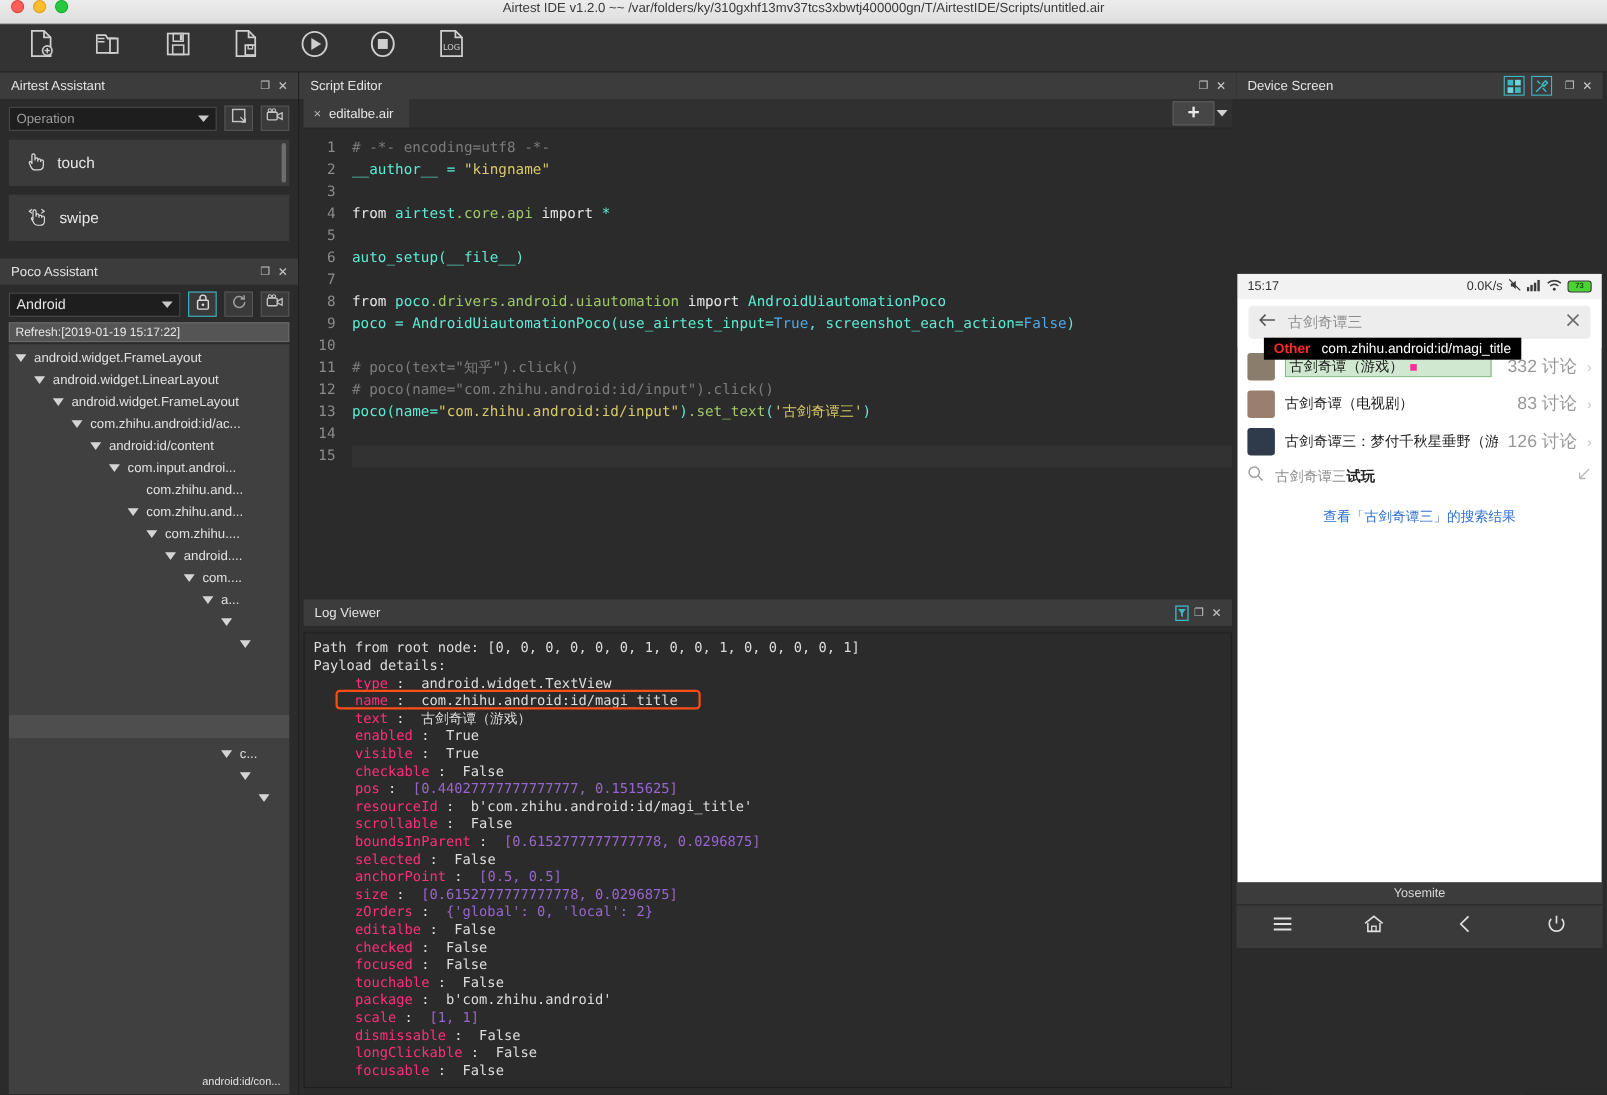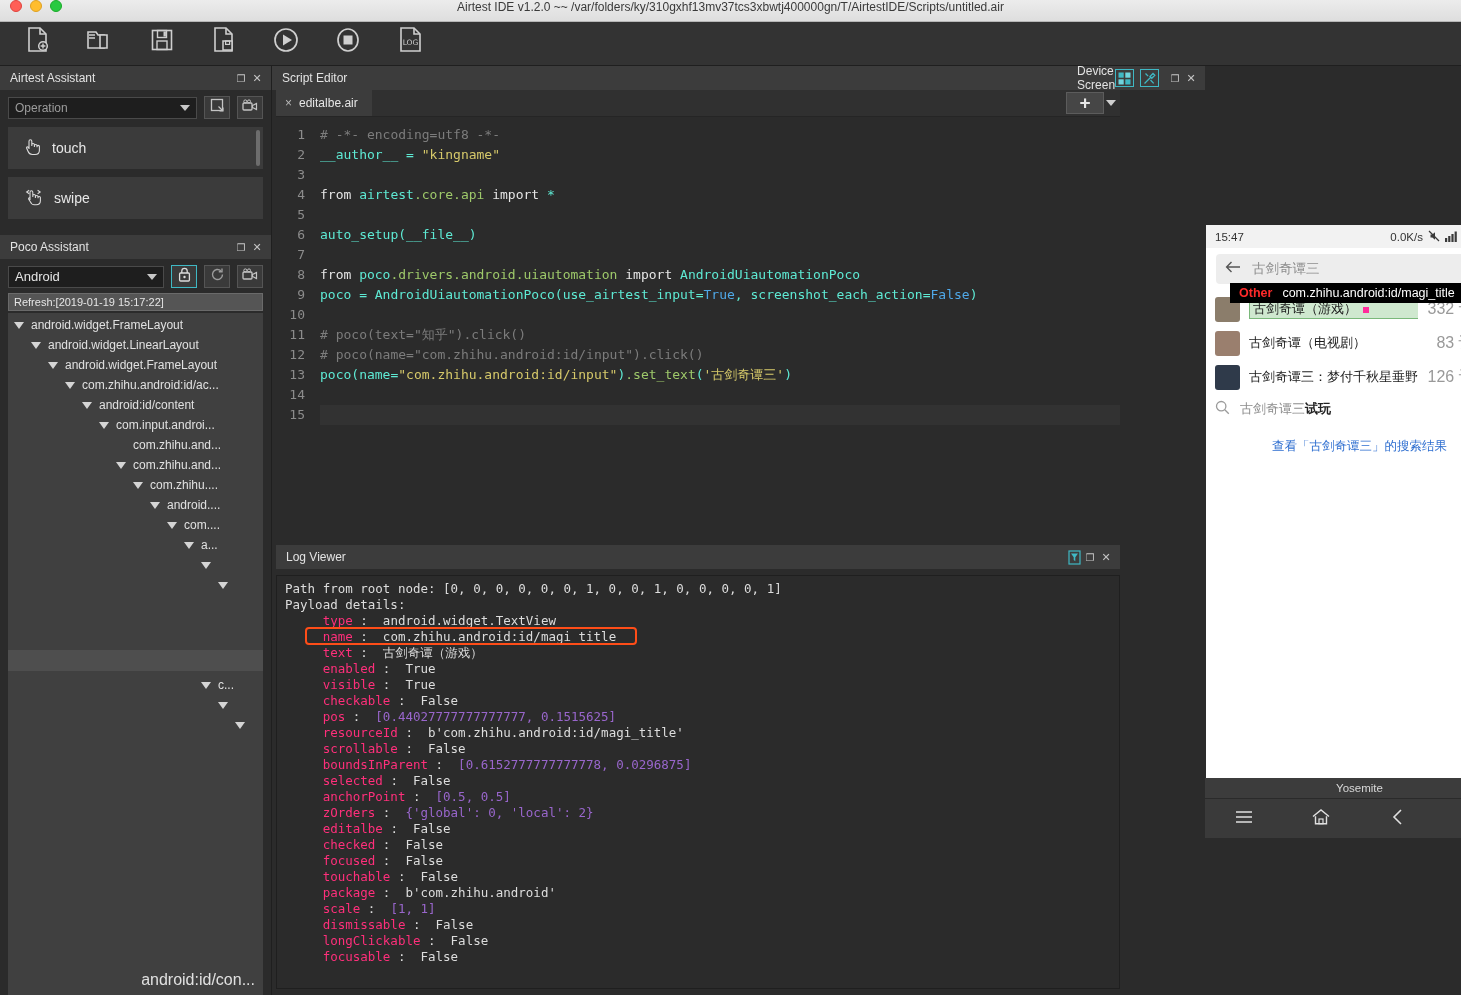--- a/index.html
+++ b/index.html
@@ -61,21 +61,21 @@
      display:flex;align-items:center; padding-left:5px; margin:5px 0 2px 0;
      border:1px solid #6a6a6a;}
   .tree{ flex:1; background:#404040; overflow:hidden; position:relative;
      font-size:12px; color:#e0e0e0; padding-top:2px;}
   .tnode{ display:flex; align-items:center; height:20px; white-space:nowrap;
      cursor:pointer;}
   .tri{ width:0;height:0;border-left:5px solid transparent;
      border-right:5px solid transparent;border-top:7px solid #d5d5d5;
      margin-right:7px; flex:none;}
   .hl-row{ position:absolute; left:0; right:0; height:21px; background:#4e4e4e;}
-  .bottom-lbl{ position:absolute; bottom:6px; font-size:16px; color:#e0e0e0;}
+  .bottom-lbl{ position:absolute; bottom:6px; font-size:10px; color:#e0e0e0;}
 
   
   .centercol{ width:852px; display:flex; flex-direction:column;
      background:#2b2b2b; }
   .editorwrap{ height:455px; display:flex; flex-direction:column;
      margin:0 4px 0 4px; }
   .tabbar{ height:27px; background:#303030; display:flex; align-items:stretch;
      position:relative; border-bottom:1px solid #252525;}
   .tab{ background:#3c3c3c; display:flex; align-items:center; gap:7px;
      padding:0 14px 0 9px; font-size:12px; color:#e6e6e6; cursor:pointer;}
@@ -110,21 +110,21 @@
      font-family:"DejaVu Sans Mono", monospace; font-size:12.5px;
      line-height:16.1px; color:#d2d2d2; position:relative;}
   .lline{ white-space:pre; height:16px;}
   .lk{ color:#ff2f7b; }
   .ln{ color:#9966cc; }
   .lw{ color:#dddddd; }
   .hlbox{ position:absolute; border:2px solid #ff4d18; border-radius:4px;
      pointer-events:none;}
 
   
-  .rightcol{ width:333px; display:flex; flex-direction:row; background:#2b2b2b;justify-content:center;}
+  .rightcol{ width:333px; display:flex; flex-direction:column; background:#2b2b2b;}
   .devbody{ flex:1; background:#2b2b2b; display:flex; flex-direction:column;
      position:relative;}
   .devtop{ flex:none; height:159px; background:#2b2b2b;}
   .phone{ background:#ffffff; margin:0 1px; height:553px; position:relative;
      overflow:hidden;}
   .statusbar{ height:23px; background:#f2f2f2; display:flex; align-items:center;
      padding:0 9px; font-size:11.5px; color:#333; }
   .sb-right{ margin-left:auto; display:flex; align-items:center; gap:5px;}
   .batt{ width:22px;height:11px;border:1px solid #3a3a3a; border-radius:3px;
      background:#4cd137; position:relative; display:flex;align-items:center;
@@ -488,20 +488,21 @@
           <div class="lline"><span>     </span><span class="lk">text</span><span class="lw"> :  </span><span class="lw">古剑奇谭（游戏）</span></div>
           <div class="lline"><span>     </span><span class="lk">enabled</span><span class="lw"> :  </span><span class="lw">True</span></div>
           <div class="lline"><span>     </span><span class="lk">visible</span><span class="lw"> :  </span><span class="lw">True</span></div>
           <div class="lline"><span>     </span><span class="lk">checkable</span><span class="lw"> :  </span><span class="lw">False</span></div>
           <div class="lline"><span>     </span><span class="lk">pos</span><span class="lw"> :  </span><span class="ln">[0.44027777777777777, 0.1515625]</span></div>
           <div class="lline"><span>     </span><span class="lk">resourceId</span><span class="lw"> :  </span><span class="lw">b'com.zhihu.android:id/magi_title'</span></div>
           <div class="lline"><span>     </span><span class="lk">scrollable</span><span class="lw"> :  </span><span class="lw">False</span></div>
           <div class="lline"><span>     </span><span class="lk">boundsInParent</span><span class="lw"> :  </span><span class="ln">[0.6152777777777778, 0.0296875]</span></div>
           <div class="lline"><span>     </span><span class="lk">selected</span><span class="lw"> :  </span><span class="lw">False</span></div>
           <div class="lline"><span>     </span><span class="lk">anchorPoint</span><span class="lw"> :  </span><span class="ln">[0.5, 0.5]</span></div>
+          <div class="lline"><span>     </span><span class="lk">size</span><span class="lw"> :  </span><span class="ln">[0.6152777777777778, 0.0296875]</span></div>
           <div class="lline"><span>     </span><span class="lk">zOrders</span><span class="lw"> :  </span><span class="ln">{'global': 0, 'local': 2}</span></div>
           <div class="lline"><span>     </span><span class="lk">editalbe</span><span class="lw"> :  </span><span class="lw">False</span></div>
           <div class="lline"><span>     </span><span class="lk">checked</span><span class="lw"> :  </span><span class="lw">False</span></div>
           <div class="lline"><span>     </span><span class="lk">focused</span><span class="lw"> :  </span><span class="lw">False</span></div>
           <div class="lline"><span>     </span><span class="lk">touchable</span><span class="lw"> :  </span><span class="lw">False</span></div>
           <div class="lline"><span>     </span><span class="lk">package</span><span class="lw"> :  </span><span class="lw">b'com.zhihu.android'</span></div>
           <div class="lline"><span>     </span><span class="lk">scale</span><span class="lw"> :  </span><span class="ln">[1, 1]</span></div>
           <div class="lline"><span>     </span><span class="lk">dismissable</span><span class="lw"> :  </span><span class="lw">False</span></div>
           <div class="lline"><span>     </span><span class="lk">longClickable</span><span class="lw"> :  </span><span class="lw">False</span></div>
           <div class="lline"><span>     </span><span class="lk">focusable</span><span class="lw"> :  </span><span class="lw">False</span></div>
@@ -529,21 +530,21 @@
       <div class="hdr-ico sq">❐</div>
       <div class="hdr-ico">✕</div>
     </div>
 
     <div class="devbody">
       <div class="devtop"></div>
 
       <div class="phone">
 
         <div class="statusbar">
-          <span>15:47</span>
+          <span>15:17</span>
           <span class="sb-right">
             <span>0.0K/s</span>
             <span>
               <svg width="12" height="12" viewBox="0 0 12 12">
                   <path d="M2.5 4.5h1.8L7 2.3v7.4L4.3 7.5H2.5z" fill="#3a3a3a"></path>
                   <path d="M1 1l10 10" stroke="#3a3a3a" stroke-width="1.2"></path>
                 </svg>
             </span>
             <span>
               <svg width="13" height="12" viewBox="0 0 13 12">

